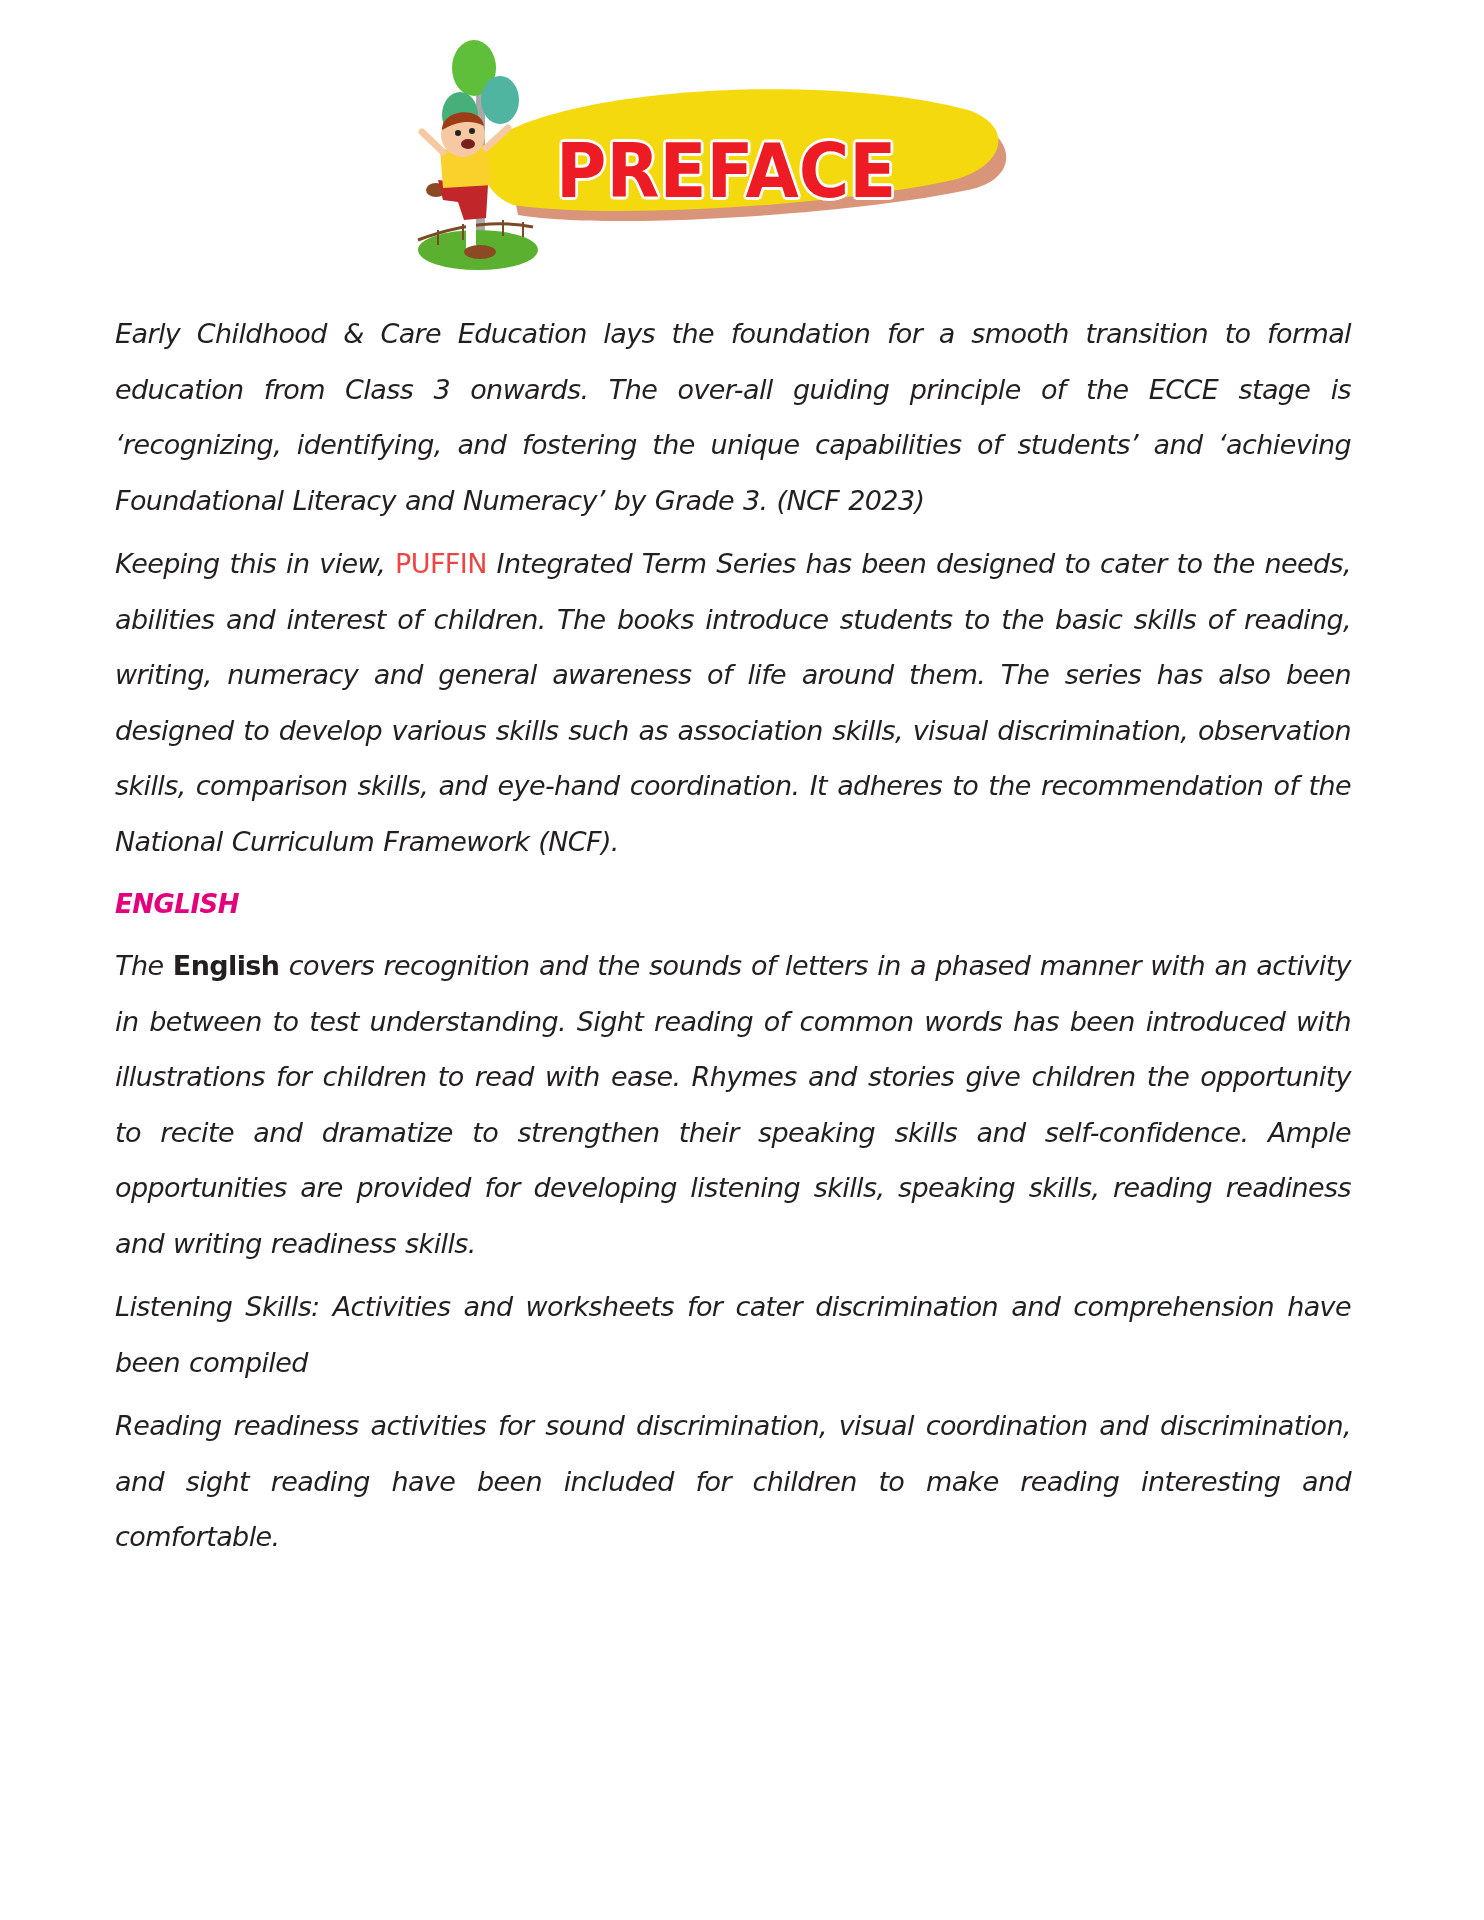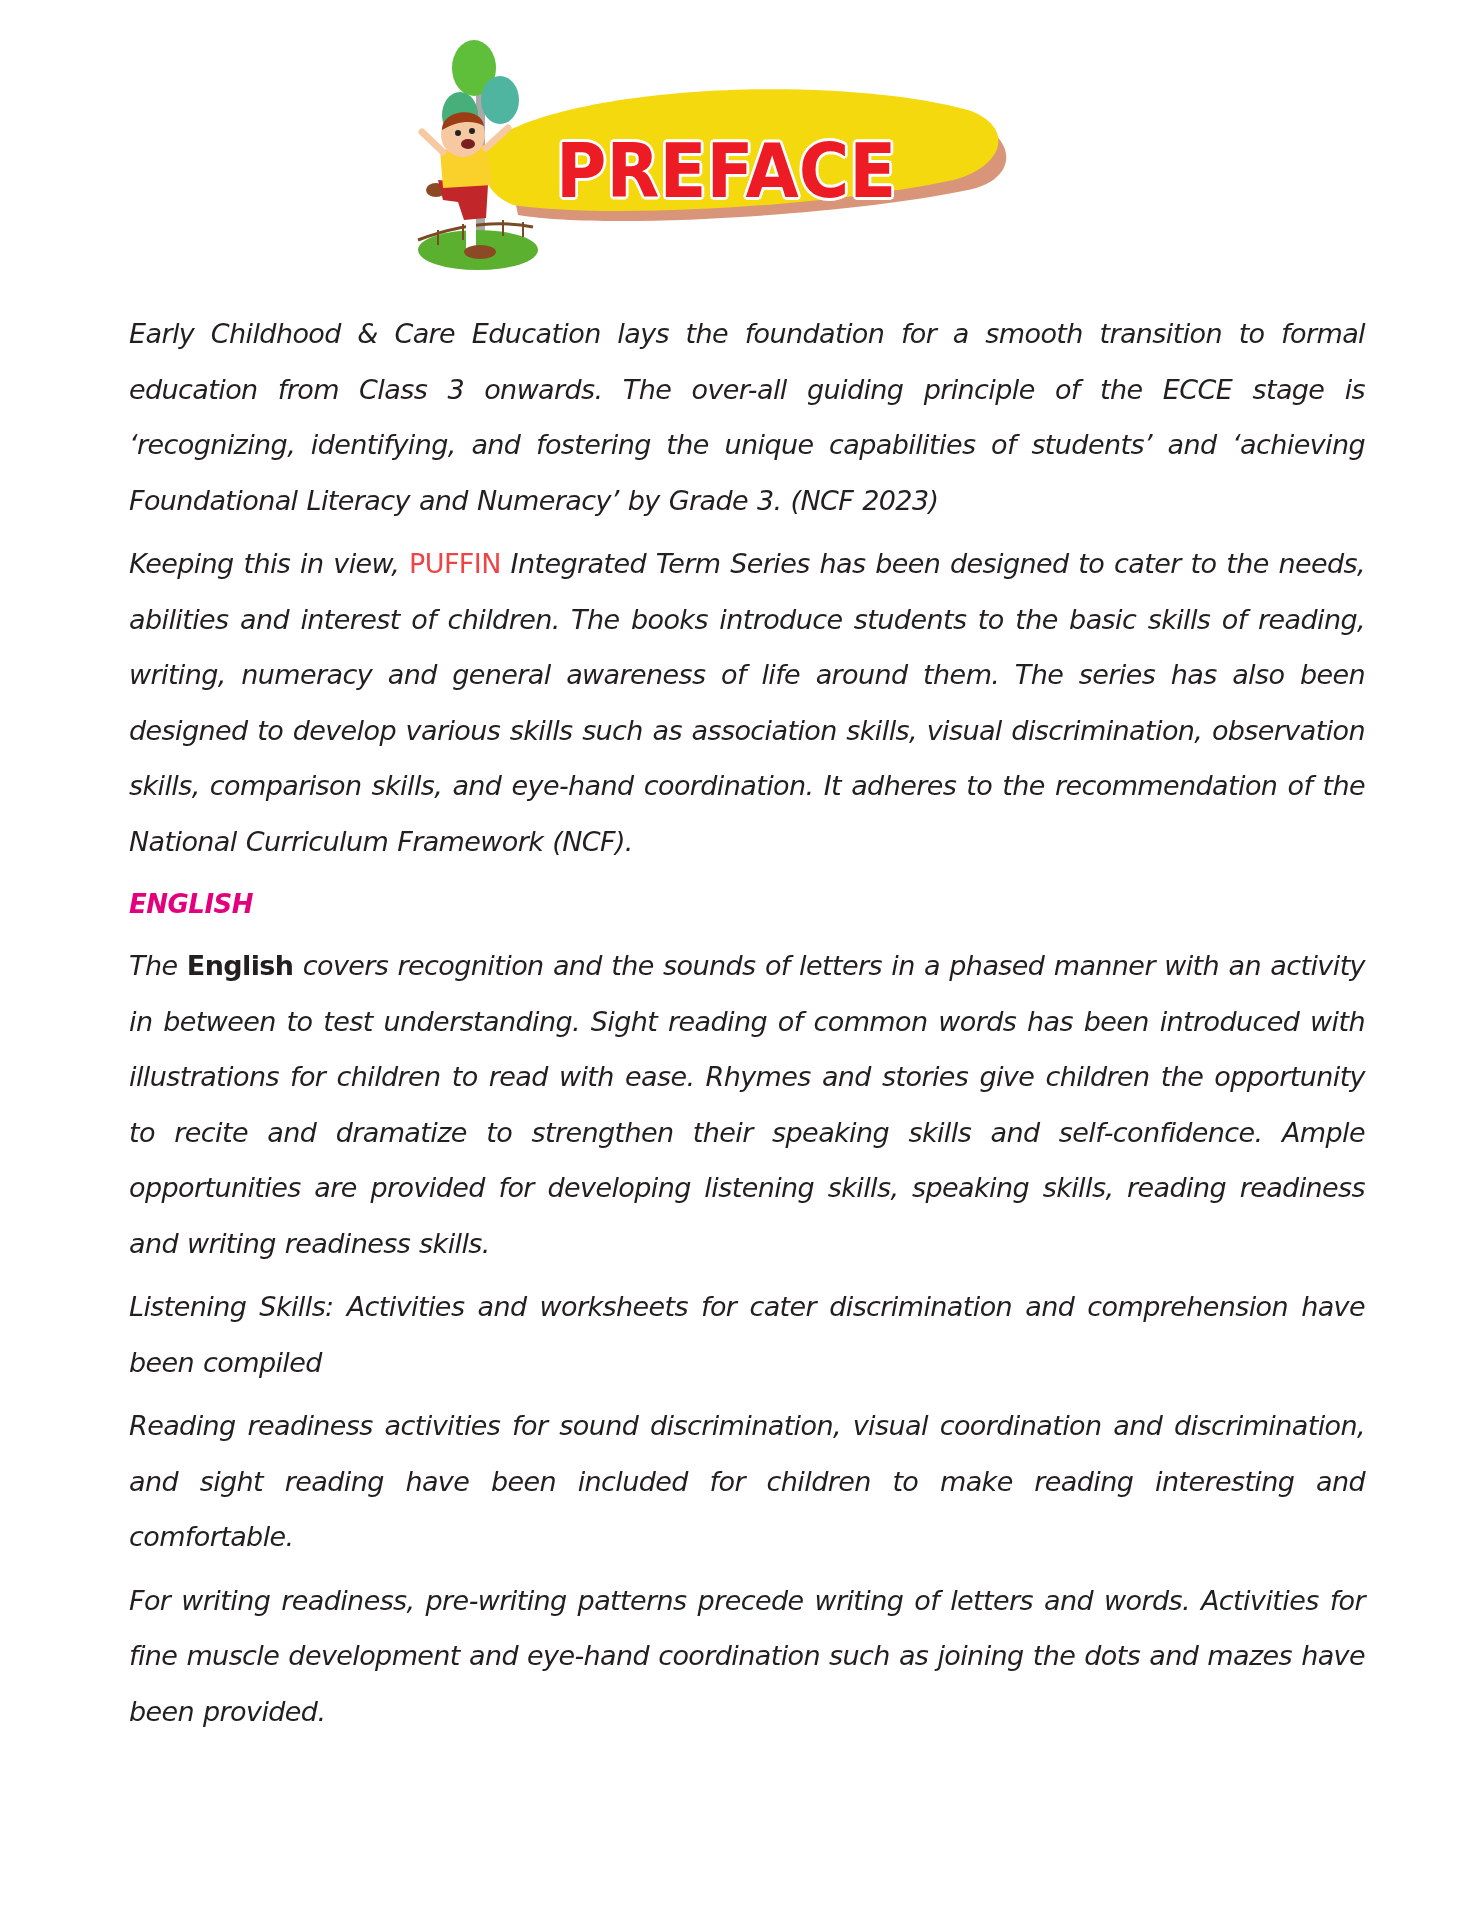--- a/index.html
+++ b/index.html
@@ -9,21 +9,21 @@
     .banner svg { position: absolute; left: 0; top: 0; }
     .banner-title {
       position: absolute; left: 148px; top: 88px; width: 330px; text-align: center;
       font-family: "DejaVu Sans", sans-serif; font-weight: bold; font-size: 74px;
       color: #ed1c24; letter-spacing: 0px;
       -webkit-text-stroke: 0px;
       text-shadow: 3px 0 0 #fff, -3px 0 0 #fff, 0 3px 0 #fff, 0 -3px 0 #fff,
                    2px 2px 0 #fff, -2px -2px 0 #fff, 2px -2px 0 #fff, -2px 2px 0 #fff;
       transform: scaleX(0.93); transform-origin: left center;
     }
-    .content { position: absolute; left: 129px; top: 306px; width: 1236px; }
+    .content { position: absolute; left: 115px; top: 306px; width: 1236px; }
     p {
       margin: 0 0 8px 0;
       font-family: "DejaVu Sans", sans-serif; font-style: italic;
       font-size: 27px; line-height: 55.5px; color: #231f20;
       text-align: justify; text-align-last: left;
       letter-spacing: -0.6px; word-spacing: 1px;
     }
     .brand { color: #ef4444; font-weight: normal; font-style: normal; }
     .section-heading {
       margin: 0 0 6px 0;
@@ -87,15 +87,14 @@
 
     <div class="section-heading">ENGLISH</div>
 
     <p><span>The </span><span class="strong">English</span><span> covers recognition and the sounds of letters in a phased manner with an activity in between to test understanding. Sight reading of common words has been introduced with illustrations for children to read with ease. Rhymes and stories give children the opportunity to recite and dramatize to strengthen their speaking skills and self-confidence. Ample opportunities are provided for developing listening skills, speaking skills, reading readiness and writing readiness skills.</span></p>
 
     <p><span class="strong-it">Listening Skills:</span><span> Activities and worksheets for cater discrimination and comprehension have been compiled</span></p>
 
 
     <p>Reading readiness activities for sound discrimination, visual coordination and discrimination, and sight reading have been included for children to make reading interesting and comfortable.</p>
 
-    <p>For writing readiness, pre-writing patterns precede writing of letters and words. Activities for fine muscle development and eye-hand coordination such as joining the dots and mazes have been provided.</p>
   </div>
 </div>
 
 </body></html>

